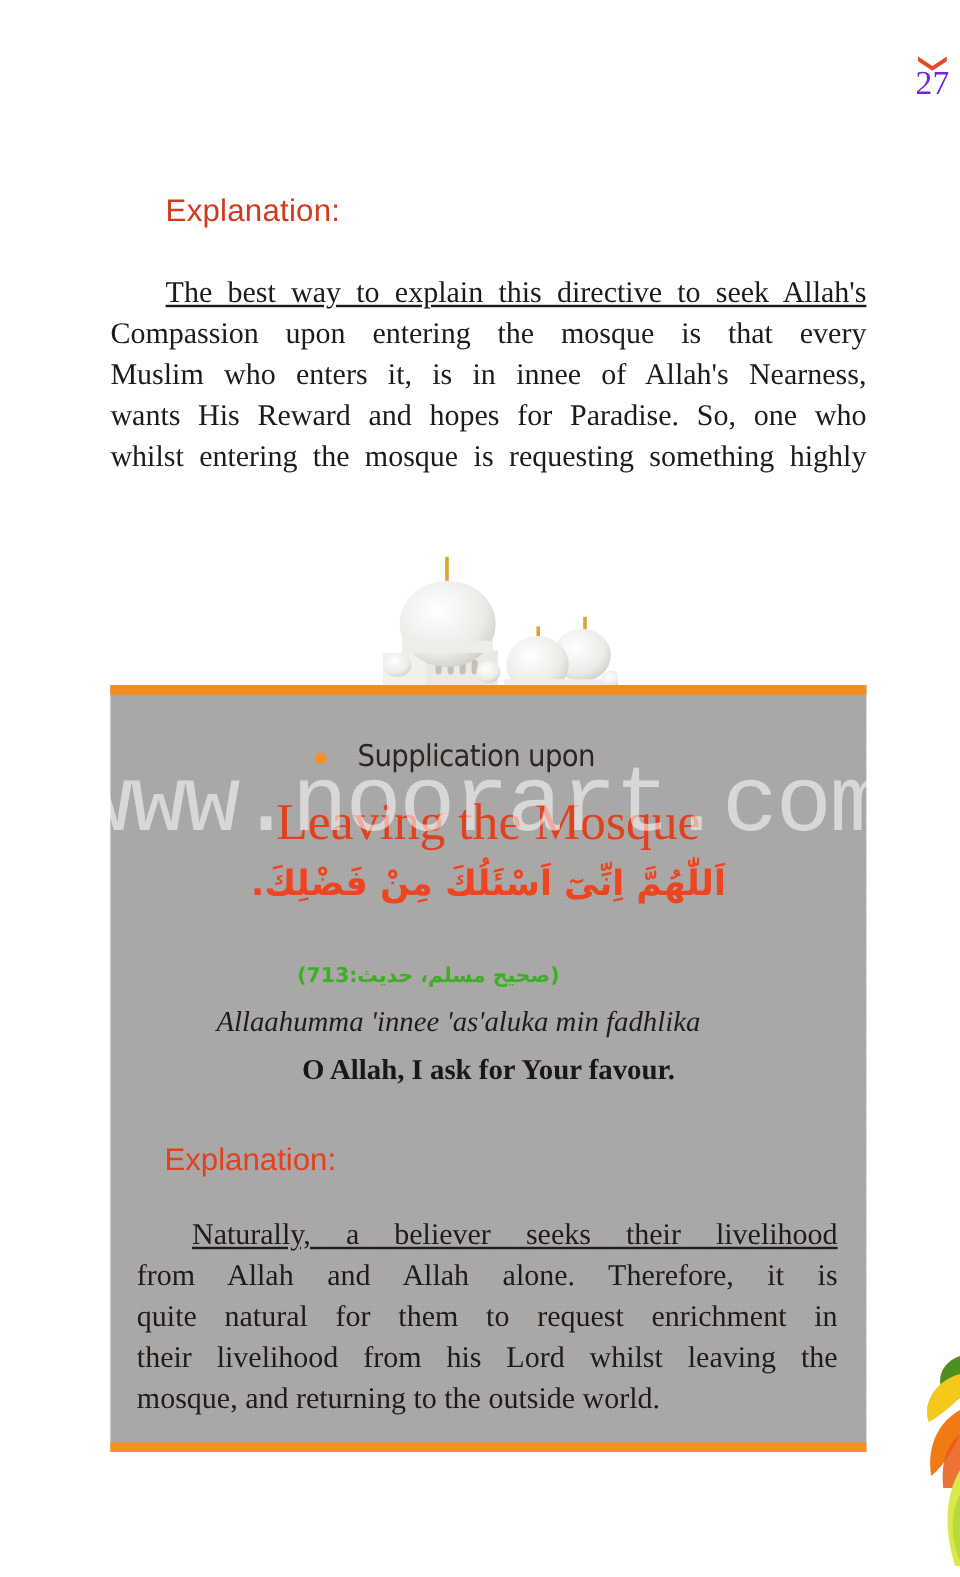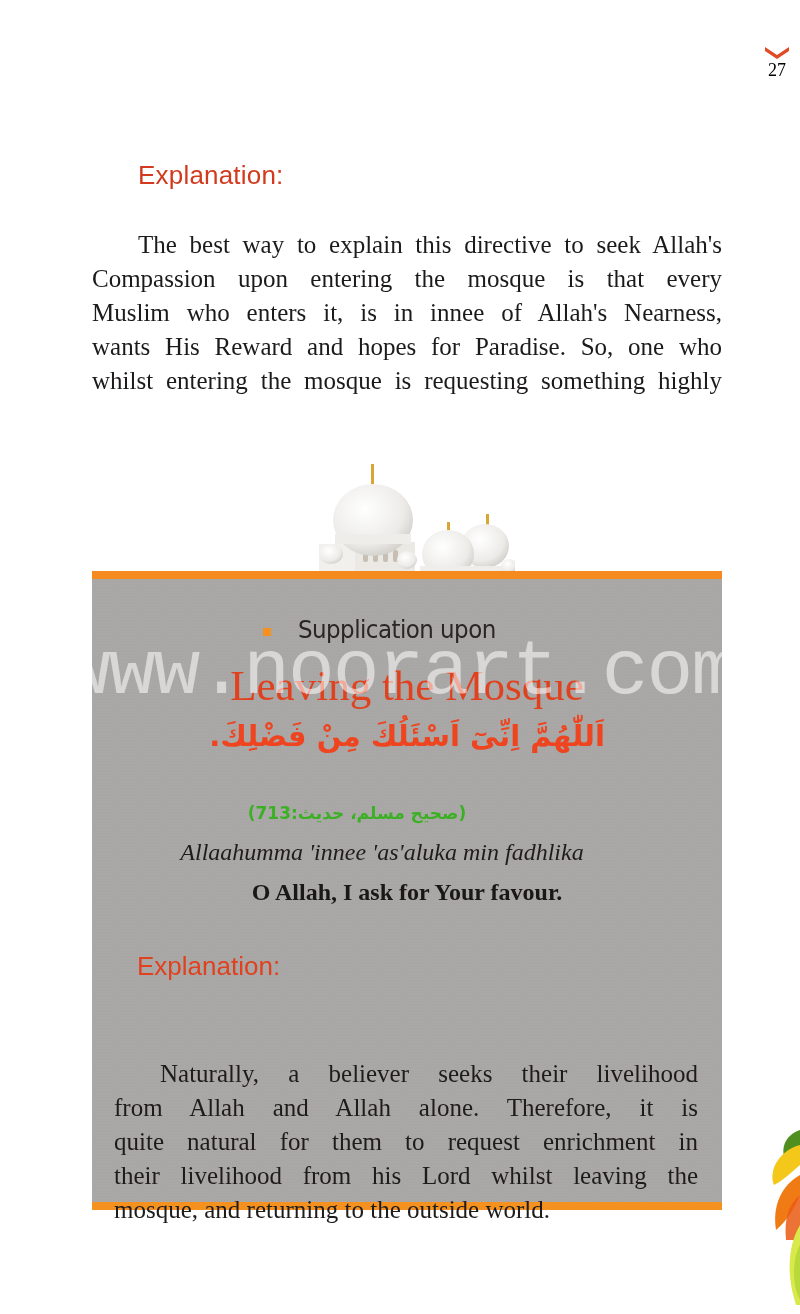--- a/index.html
+++ b/index.html
@@ -3,30 +3,30 @@
 <meta charset="utf-8">
 <style>
   html, body { margin: 0; padding: 0; }
   body {
     width: 800px; height: 1314px; position: relative; overflow: hidden;
     background: #ffffff;
     font-family: "Liberation Serif", "DejaVu Serif", serif;
   }
   .page-number-wrap { position: absolute; right: 6px; top: 46px; width: 34px; text-align: center; }
   .chevron { display: block; margin: 0 auto; }
-  .page-number { font-size: 18px; color: #000000; line-height: 20px; }
+  .page-number { font-size: 28px; color: #6d28d9; line-height: 20px; }
 
   .heading { position: absolute; font-family: "Liberation Sans", "DejaVu Sans", sans-serif; color: #d23a1e; font-size: 26px; letter-spacing: 0.2px; }
   .heading-1 { left: 138px; top: 160px; }
 
   .para { position: absolute; font-size: 25px; line-height: 34px; color: #1c1a1a; text-align: justify; }
   .para-1 { left: 92px; top: 228px; width: 630px; }
   .para .line { display: block; text-align: justify; text-align-last: justify; height: 34px; }
   .para .line.last { text-align-last: left; }
-  .indent { padding-left: 46px; }
+  .indent { padding-left: 46px; text-decoration: underline; }
 
   
   .mosque { position: absolute; left: 315px; top: 462px; width: 200px; height: 114px; }
 
   
   .box {
     position: absolute; left: 92px; top: 571px; width: 630px; height: 639px;
     background: #a9a7a5;
     background-image: radial-gradient(rgba(255,255,255,0.05) 1px, transparent 1px);
     background-size: 3px 3px;
@@ -51,21 +51,21 @@
   }
   .translit {
     position: absolute; left: 0; width: 580px; top: 260px; text-align: center;
     font-style: italic; font-size: 24px; color: #1f1c1c;
   }
   .translation {
     position: absolute; left: 0; width: 630px; top: 300px; text-align: center;
     font-weight: bold; font-size: 24px; color: #1a1717;
   }
   .heading-2 { left: 45px; top: 372px; font-size: 26px; color: #e0411f; position: absolute; font-family: "Liberation Sans", "DejaVu Sans", sans-serif; }
-  .box .para { position: absolute; left: 0; top: 434px; width: 584px; margin-left: 0; color: #1e1b1b; font-size: 25px; line-height: 34px; margin-top: 44px; }
+  .box .para { position: absolute; left: 0; top: 434px; width: 584px; margin-left: 0; color: #1e1b1b; font-size: 25px; line-height: 34px; }
 
   
   .watermark {
     position: absolute; left: -2px; top: 628px; width: 804px; text-align: center;
     font-family: "Liberation Mono", "DejaVu Sans Mono", monospace; font-size: 78px;
     color: rgba(255,255,255,0.55); letter-spacing: -2px; white-space: nowrap;
     pointer-events: none;
   }
 
   

